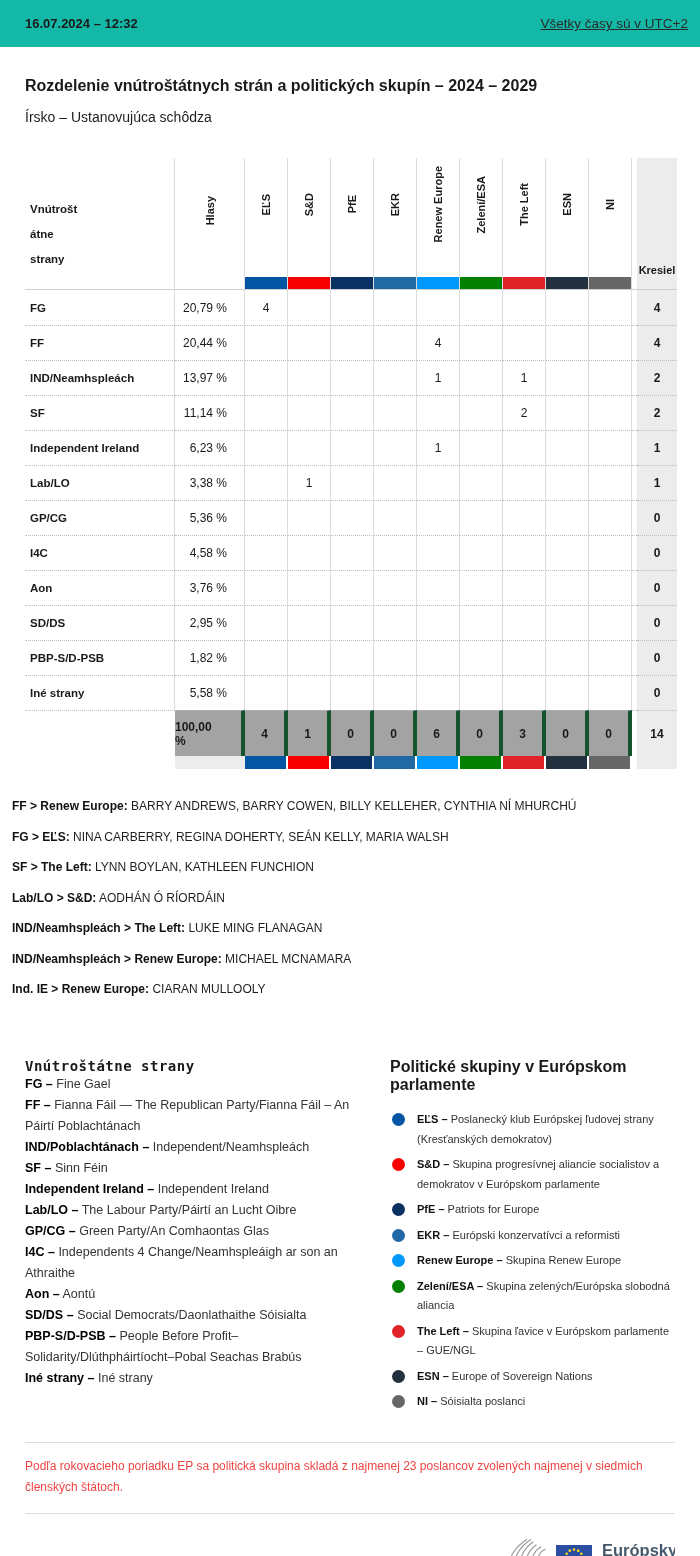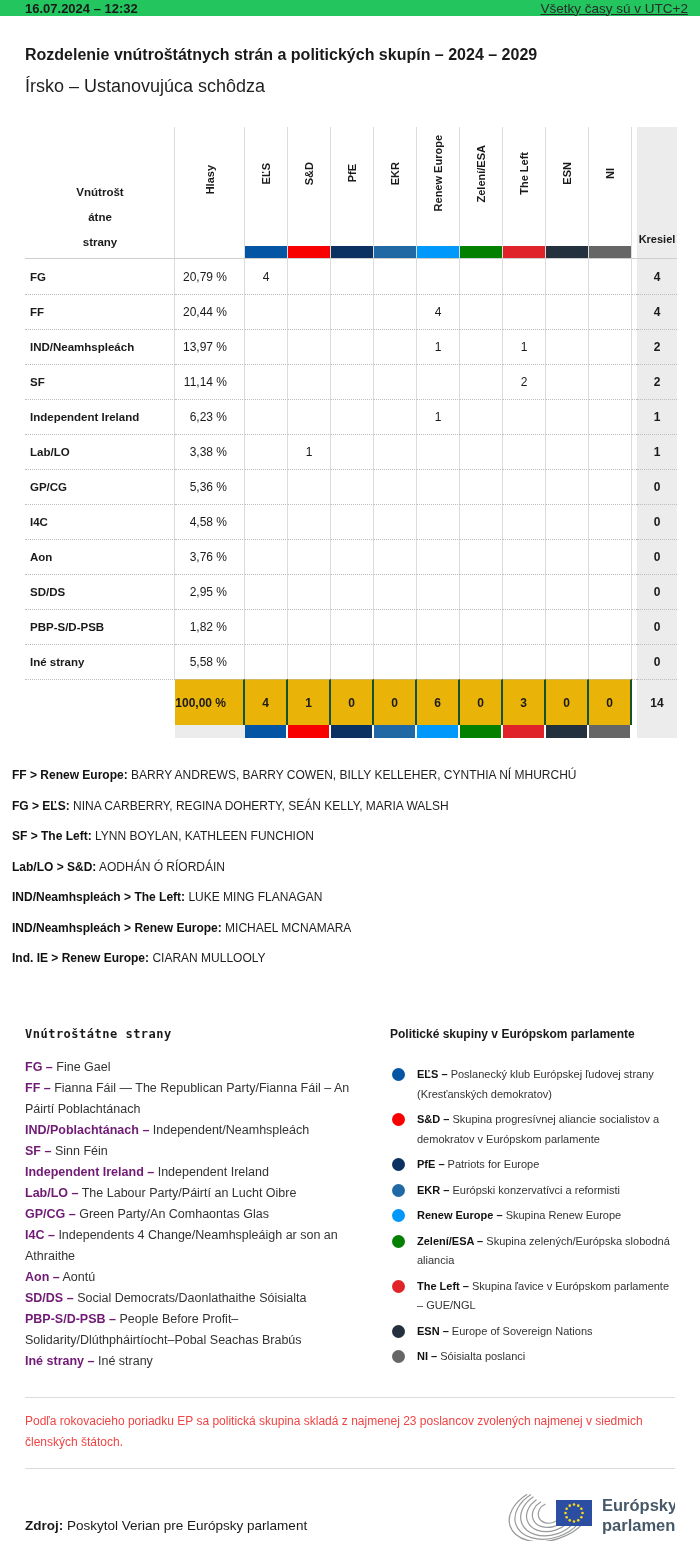--- a/index.html
+++ b/index.html
@@ -3,66 +3,66 @@
 <meta charset="utf-8">
 <style>
   * { box-sizing: border-box; margin: 0; padding: 0; }
   html,body { width:700px; }
   body{
     width:700px; height:1556px; background:#fff; overflow:hidden; position:relative;
     font-family:"Liberation Sans", sans-serif; color:#1a1a1a;
     -webkit-font-smoothing:antialiased;
   }
   
-  .topbar{ height:16px; background:#22c55e; display:flex; justify-content:space-between;
+  .topbar{ height:47px; background:#14b8a6; display:flex; justify-content:space-between;
     align-items:center; padding:0 12px 0 25px; }
   .topbar .dt{ font-weight:bold; font-size:13px; }
   .topbar .tz{ font-size:13.5px; color:#2a2a2a;text-decoration:underline; }
   
   .title{ margin:29px 25px 0; font-size:16px; font-weight:bold; line-height:20px; }
-  .subtitle{ margin:12px 25px 0; font-size:18px; line-height:19px; color:#1f1f1f; }
+  .subtitle{ margin:12px 25px 0; font-size:14px; line-height:19px; color:#1f1f1f; }
   
   #tbl{ display:grid; grid-template-columns:150px 70px repeat(9,43px) 5px 40px;
         grid-template-rows:132px repeat(12,35px) 46px 13px; margin:31px 0 0 25px; }
   .hc{ border-right:1px solid #dcdcdc; border-bottom:1px solid #cfcfcf;
        display:flex; flex-direction:column; position:relative; }
-  .hc.party{ justify-content:flex-end; padding:0 4px 3px 5px;
-       font-weight:bold; font-size:11.5px; line-height:25px;align-items:center; }
+  .hc.party{ justify-content:flex-end; padding:0 4px 17px 5px;
+       font-weight:bold; font-size:11.5px; line-height:25px; }
   .rotwrap{ flex:1; display:flex; align-items:center; justify-content:center; padding-bottom:26px; }
   .rot{ writing-mode:vertical-rl; transform:rotate(180deg); font-weight:bold; font-size:11px;
         white-space:nowrap; }
   .bar{ height:12px; }
   .hc.kresh{ background:#ECECEC; border-right:none; justify-content:flex-end;
        align-items:center; padding-bottom:13px; font-weight:bold; font-size:11px; }
   .hgap{ border-bottom:1px solid #cfcfcf; }
   .c{ border-right:1px solid #dcdcdc; display:flex; align-items:center; font-size:12px; }
   .c.party{ font-weight:bold; font-size:11.5px; padding-left:5px; }
   .c.votes{ justify-content:flex-end; padding-right:17px; }
   .c.seat{ justify-content:center; }
   .c.kres{ background:#ECECEC; border-right:none; justify-content:center; font-weight:bold; }
   .gapcell{ border:none; }
   .dt-top{ border-top:1px dotted #bdbdbd; }
-  .c.tot{ background:#eab308; font-weight:bold; border-right:2px solid #14532d; }
+  .c.tot{ background:#a3a3a3; font-weight:bold; border-right:4px solid #14532d; }
   .c.totlabel{ border-right:none; background:#fff; }
   .bcell{ border:none; }
   .bcell.graybg{ background:#ECECEC; }
   .bcell.colbar{ border-right:2px solid #fff; }
   
   #transfers{ margin:30px 12px 0; }
   .transfer{ font-size:12px; line-height:14px; margin-bottom:16.5px; color:#1f1f1f; }
   .transfer b{ color:#111; }
   
   .legend{ margin:62px 25px 0; display:flex; }
   .leg-left{ width:360px; flex:none; padding-right:10px; }
   .leg-right{ flex:1; padding-left:5px; }
-  .leg-left h3{ font-family:"DejaVu Sans Mono", monospace; font-size:12px; font-weight:bold;
-      letter-spacing:0.5px; margin-bottom:16px; }
-  .leg-right h3{ font-size:12px; font-weight:bold; margin-bottom:24px; }
+  .leg-left h3{ font-family:"DejaVu Sans Mono", monospace; font-size:14px; font-weight:bold;
+      letter-spacing:0.5px; }
+  .leg-right h3{ font-size:16px; font-weight:bold; margin-bottom:16px; }
   .pitem{ font-size:12.5px; line-height:21px; color:#333; }
-  .pitem b{ color:#701a75; }
+  .pitem b{ color:#000000; }
   .gitem{ display:flex; margin-bottom:6px; }
   .dot{ width:13px; height:13px; border-radius:50%; flex:none; margin:3px 12px 0 2px; }
   .gtext{ font-size:11px; line-height:19.5px; color:#333; }
   .gtext b{ color:#111; }
   
   .note{ margin:24px 25px 0; border-top:1px solid #dcdcdc; border-bottom:1px solid #dcdcdc;
      padding:13px 0 15px; font-size:12px; line-height:21px; color:#ef4444; }
   .footer{ margin:14px 25px 0 25px; display:flex; justify-content:space-between; align-items:flex-end; }
   .source{ font-size:13.5px; padding-bottom:8px; }
 </style>

